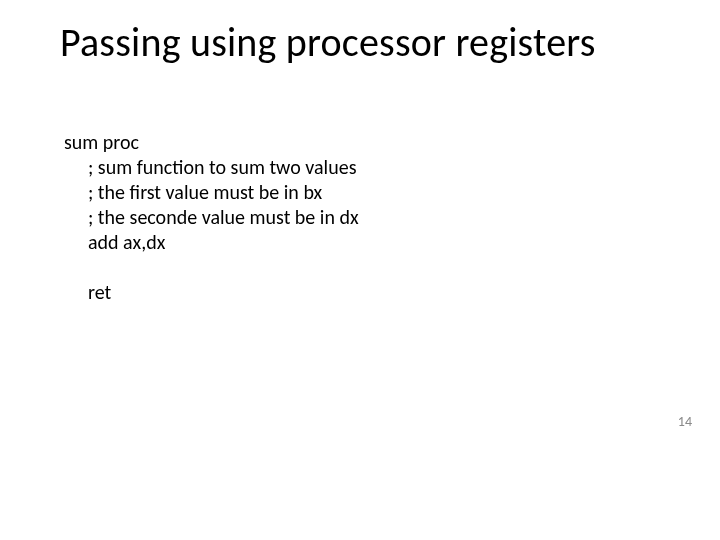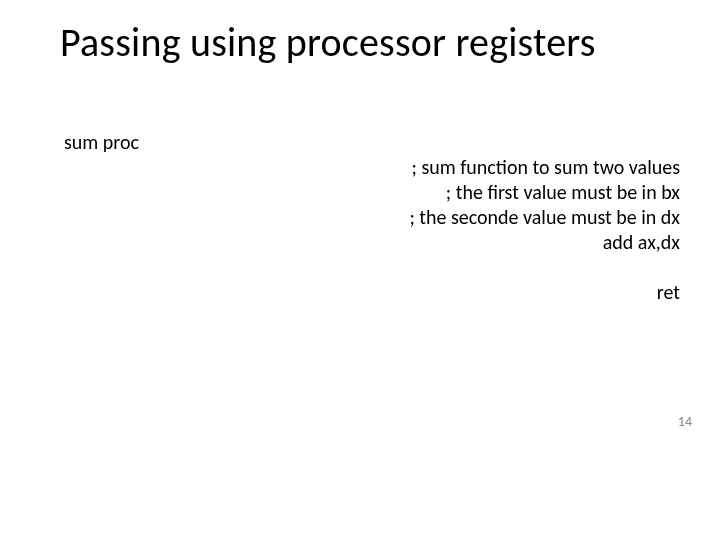--- a/index.html
+++ b/index.html
@@ -1,21 +1,21 @@
 <!DOCTYPE html>
 <html><head>
 <meta charset="utf-8">
 <style>
   * { margin: 0; padding: 0; box-sizing: border-box; }
   html, body { width: 720px; height: 540px; background: #fff; font-family: Calibri, "Segoe UI", Arial, sans-serif; color: #000; }
   .slide { position: relative; width: 720px; height: 448px; }
   .title { position: absolute; top: 18px; left: 60px; right: 40px; font-size: 40px; font-weight: 400; letter-spacing: 0.2px; }
   .body { position: absolute; top: 130px; left: 40px; right: 40px; font-size: 20px; line-height: 1.25; margin-left: 24px; }
   .body .line { white-space: pre; }
-  .body .indent1 { margin-left: 24px; text-align: right; }
+  .body .indent1 { margin-left: 24px; }
   .page-num { position: absolute; bottom: 18px; right: 28px; font-size: 14px; color: #8a8a8a; }
 </style>
 </head>
 <body>
 
 <div class="slide">
   <h1 class="title">Passing using processor registers</h1>
   <div class="body">
     <div class="line">sum proc</div>
     <div class="line indent1">; sum function to sum two values</div>

